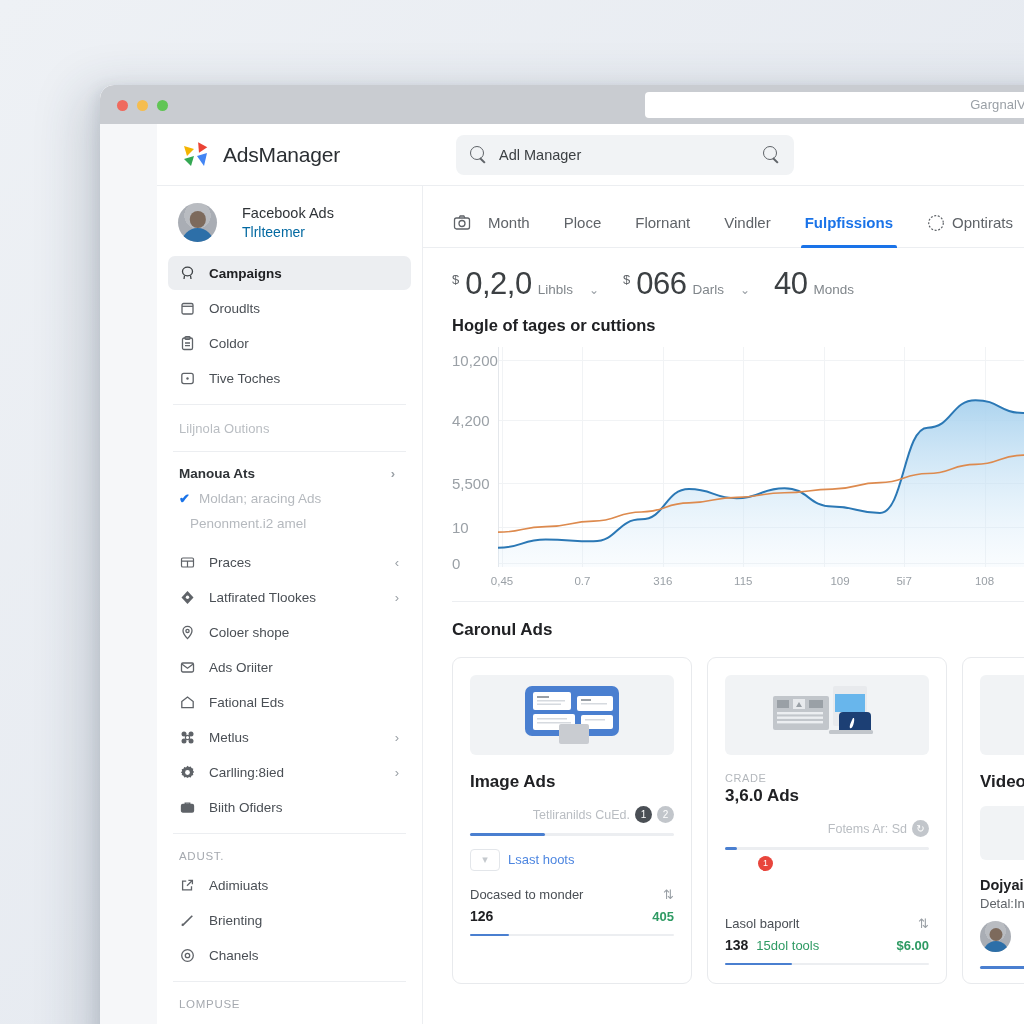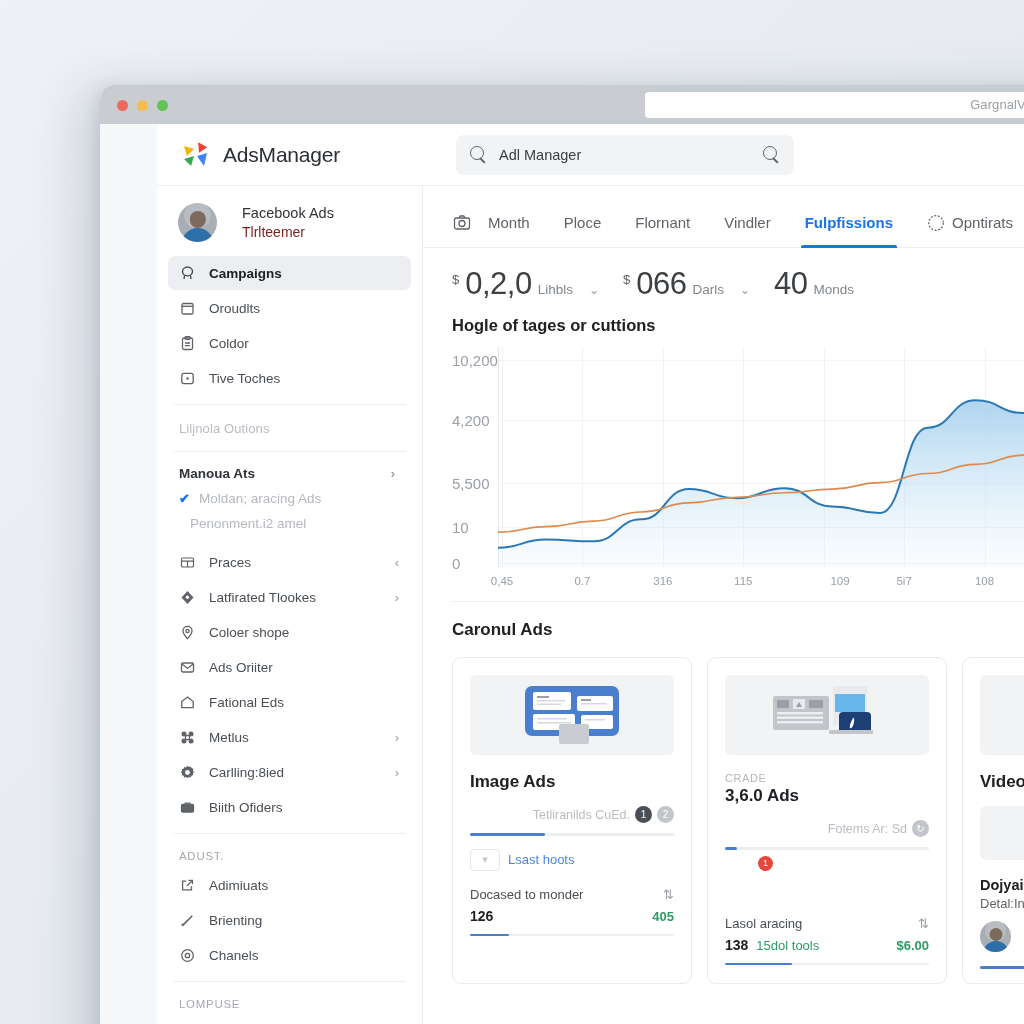--- a/index.html
+++ b/index.html
@@ -78,21 +78,21 @@
   }
   .avatar .head { position:absolute; left:50%; top:21%; width:42%; height:42%;
     transform:translateX(-50%); border-radius:50%; background:#7d6a5c; }
   .avatar .body { position:absolute; left:50%; top:63%; width:84%; height:60%;
     transform:translateX(-50%); border-radius:50% 50% 0 0 / 70% 70% 0 0; background:#2d6fa8; }
   .avatar.sm2 { width:31px; height:31px; }
   .avatar.blond .head { background:#e6c98c; }
   .avatar.blond .body { background:#1b4f8f; }
   #acctxt { line-height:1.32; }
   #acctname { font-size:14.5px; color:#2f3337; }
-  #acctsub { font-size:14px; color:#7f1d1d; }
+  #acctsub { font-size:14px; color:#0369a1; }
 
   .navitem {
     display:flex; align-items:center; gap:13px; height:34px;
     padding:0 11px; border-radius:7px; font-size:13.5px; color:#4a4f55;
     margin-bottom:1px; position:relative; cursor:pointer;
   }
   .navitem.active { background:#eceef1; color:#202124; font-weight:600; }
   .navitem .chev { position:absolute; right:12px; font-size:13px; color:#9aa0a6; }
   .navitem .ic { width:17px; height:17px; flex:none; color:#5f6368; }
   .navitem .ic svg { display:block; }
@@ -588,21 +588,21 @@
           <div class="bar">
               <i style="width:6%"></i>
             </div>
           <div class="badgewrap">
             <span class="avatar blond" style="width:44px;height:44px;">
               <i class="head"></i><i class="body"></i>
             </span>
             <span class="redbadge">1</span>
           </div>
           <div class="rowlbl">
-            <span>Lasol aracing</span>
+            <span>Lasol baporlt</span>
             <span style="color:#9aa0a6;">⇅</span>
           </div>
           <div class="rowvals">
             <span class="lft">
               <b>138</b>
               <em>15dol tools</em>
             </span>
             <span class="rgt">$6.00</span>
           </div>
           <div class="bar">

